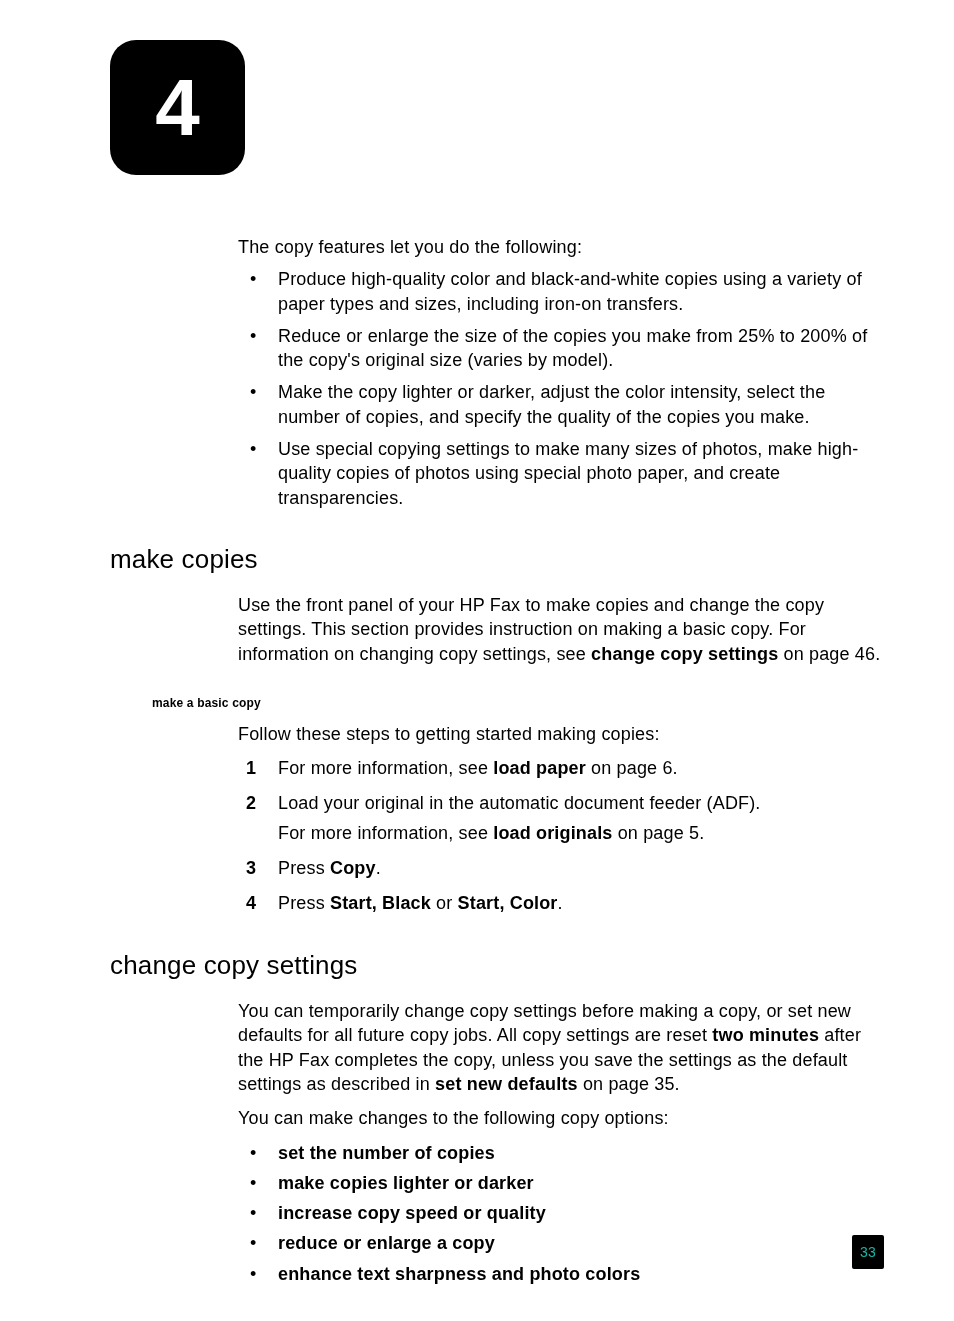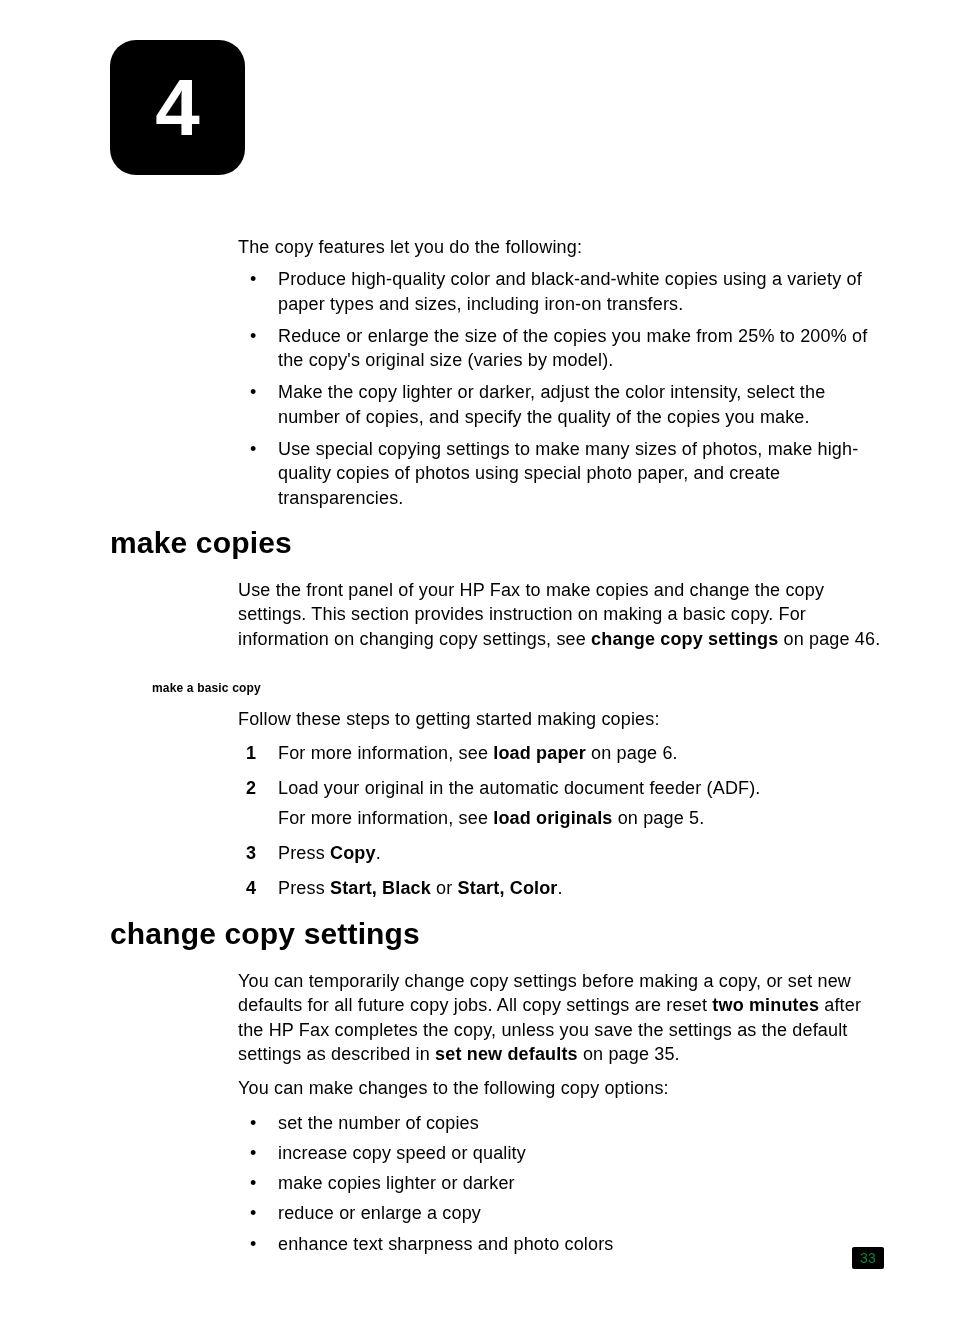--- a/index.html
+++ b/index.html
@@ -60,23 +60,23 @@
       line-height: 1.35;
       margin-bottom: 8px;
     }
     .bullet-list li::before {
       content: "•";
       position: absolute;
       left: 12px;
       font-size: 18px;
     }
     .section-heading {
-      font-size: 30px;
-      font-weight: bold;
-      margin-top: 16px;
+      font-size: 26px;
+      font-weight: normal;
+      margin-top: 34px;
       margin-bottom: 18px;
       margin-left: 0px;
     }
     .subsection-heading {
       font-size: 12px;
       font-weight: bold;
       margin-top: 30px;
       margin-bottom: 12px;
       margin-left: 42px;
     }
@@ -112,37 +112,37 @@
     .bold-bullet-list {
       margin-left: 128px;
       list-style: none;
     }
     .bold-bullet-list li {
       position: relative;
       padding-left: 40px;
       font-size: 18px;
       line-height: 1.35;
       margin-bottom: 6px;
-      font-weight: normal;
+      font-weight: bold;
     }
     .bold-bullet-list li::before {
       content: "•";
       position: absolute;
       left: 12px;
       font-size: 18px;
       font-weight: normal;
     }
     .page-number {
       position: absolute;
       bottom: 52px;
       right: 70px;
       background: #000;
-      color: #15803d;
+      color: #14b8a6;
       font-size: 14px;
-      padding: 3px 8px;
+      padding: 9px 8px;
       border-radius: 2px;
     }
   </style>
 </head>
 <body>
 
 <div class="chapter-header">
   <div class="chapter-badge">4</div>
 </div>
 
@@ -192,20 +192,20 @@
 <h2 class="section-heading">change copy settings</h2>
 
 <p class="body-text">
   <span>You can temporarily change copy settings before making a copy, or set new defaults for all future copy jobs. All copy settings are reset </span><span class="bold">two minutes</span><span> after the HP Fax completes the copy, unless you save the settings as the default settings as described in </span><span class="bold">set new defaults</span><span> on page 35.</span>
 </p>
 
 <p class="body-text">You can make changes to the following copy options:</p>
 
 <ul class="bold-bullet-list">
   <li>set the number of copies</li>
+  <li>make copies lighter or darker</li>
   <li>increase copy speed or quality</li>
-  <li>make copies lighter or darker</li>
   <li>reduce or enlarge a copy</li>
   <li>enhance text sharpness and photo colors</li>
 
 </ul>
 
 <div class="page-number">33</div>
 
 </body></html>

